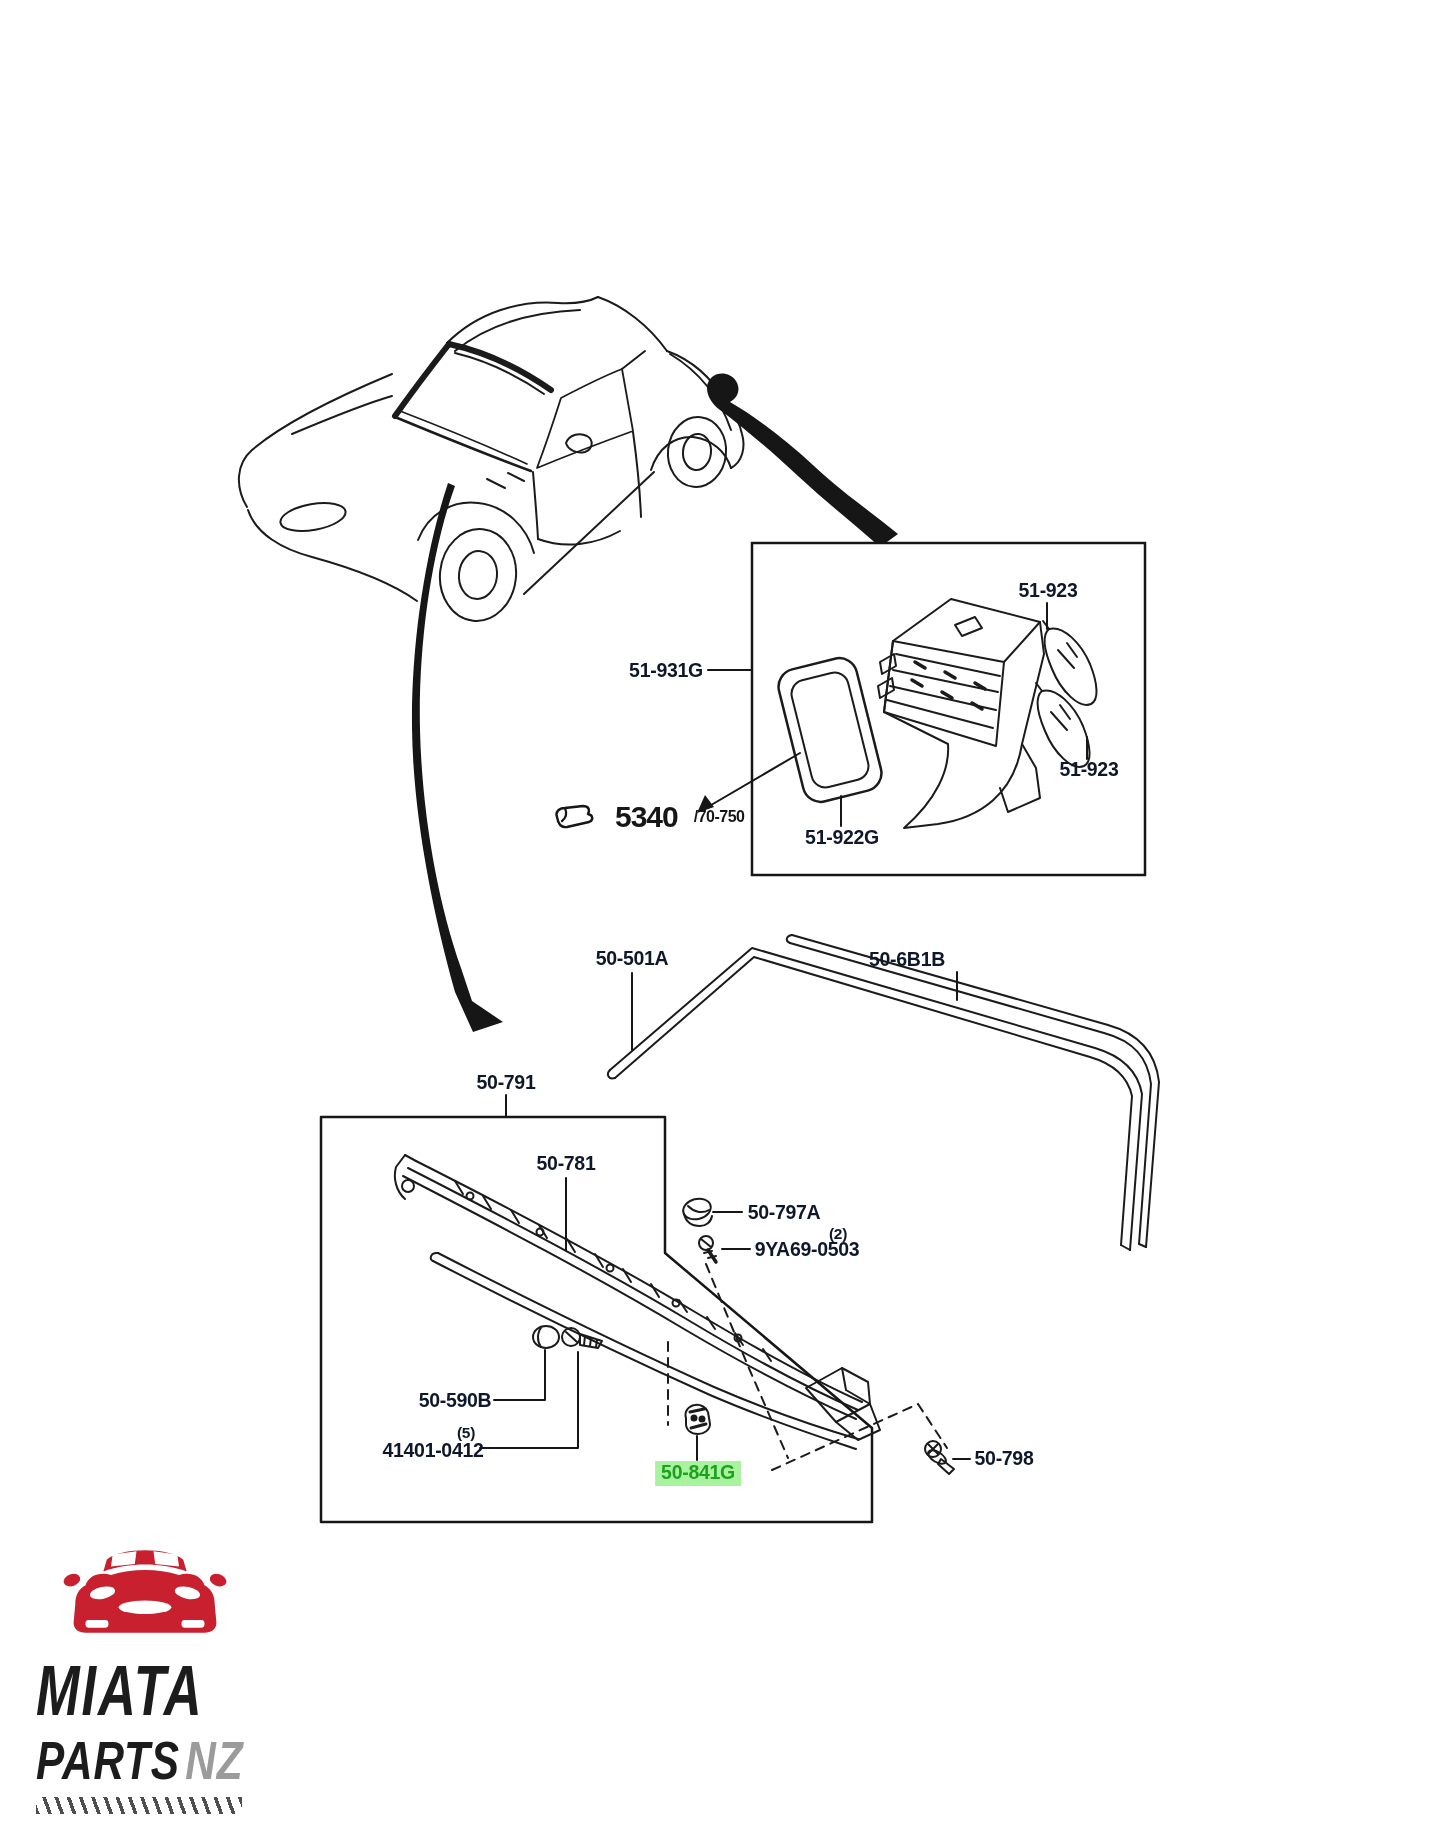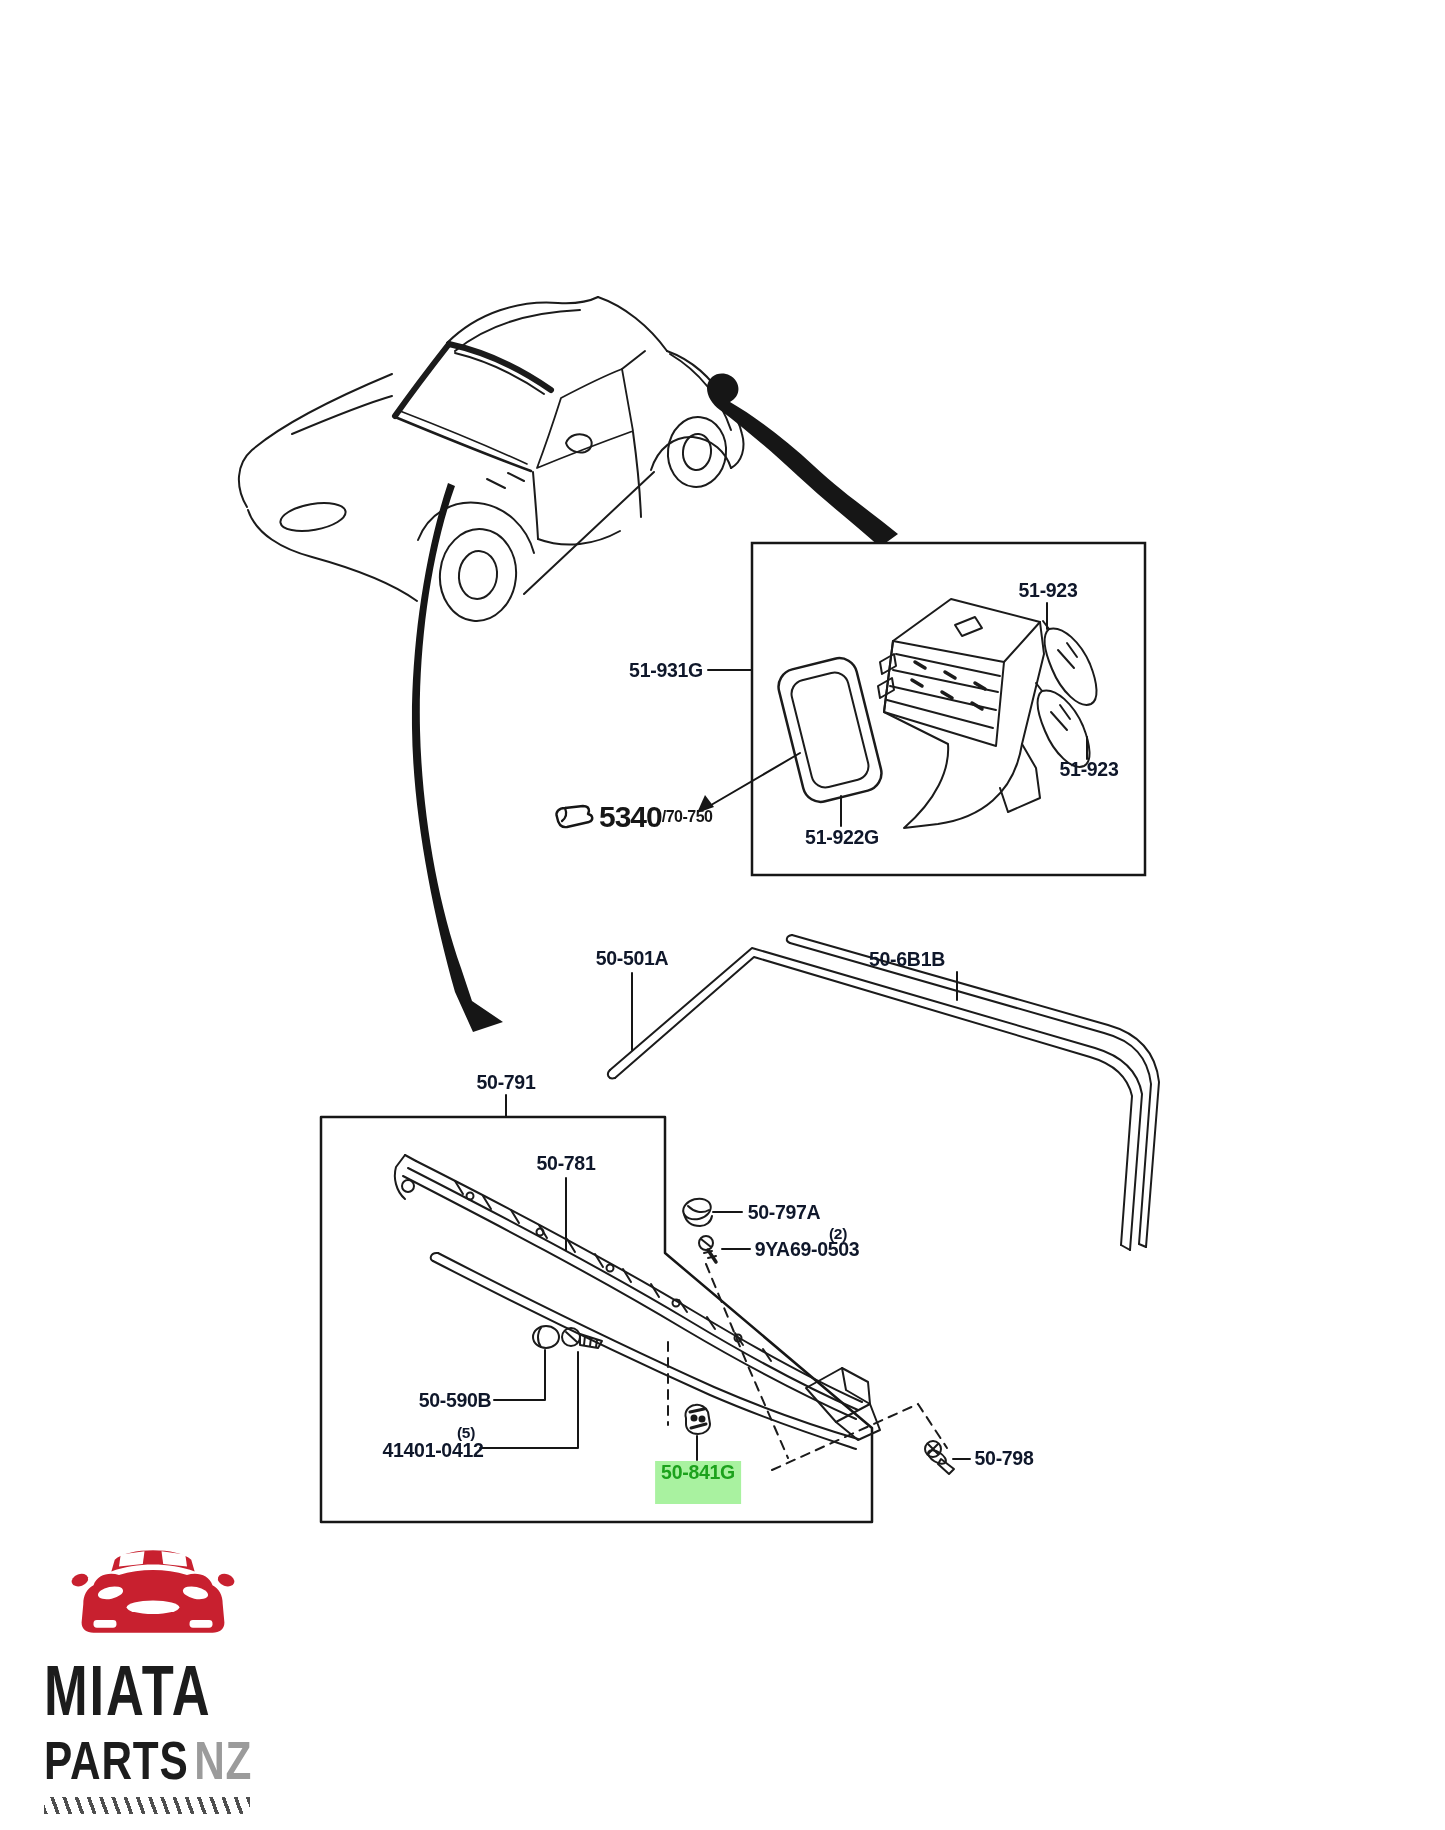--- a/index.html
+++ b/index.html
@@ -2,25 +2,25 @@
 <html><head>
 <meta charset="utf-8">
 <style>
   html,body{margin:0;padding:0;background:#fff;}
   body{width:1445px;height:1830px;position:relative;font-family:"Liberation Sans",sans-serif;}
   .canvas{position:absolute;left:0;top:0;width:1445px;height:1830px;background:#ffffff;overflow:hidden;}
   svg.art{position:absolute;left:0;top:0;}
   .plabel{position:absolute;transform:translateX(-50%);font-weight:bold;font-size:19.5px;
           color:#0f172a;letter-spacing:-0.3px;white-space:nowrap;line-height:1;}
   .qty{font-size:15.5px;}
-  .hl{color:#1ca21c;background:#a9f2a0;padding:2px 6px 21px;}
-  .ref-label{position:absolute;display:flex;align-items:center;gap:3px;color:#161616;line-height:1;}
+  .hl{color:#1ca21c;background:#a9f2a0;padding:2px 6px 3px;}
+  .ref-label{position:absolute;display:flex;align-items:center;gap:19px;color:#161616;line-height:1;}
   .ref-big{font-weight:bold;font-size:30px;letter-spacing:-1px;}
   .ref-small{font-weight:bold;font-size:16px;letter-spacing:-0.5px;margin-left:-3px;}
-  .logo{position:absolute;left:44px;top:1540px;width:220px;}
+  .logo{position:absolute;left:36px;top:1540px;width:220px;font-style:italic;}
   .logo-car{display:block;margin-left:24px;}
   .logo-miata{font-weight:bold;font-size:57px;letter-spacing:2px;color:#1c1c1c;
               transform:scale(0.92,1.22);transform-origin:left top;margin-top:6px;}
   .logo-parts{font-weight:bold;font-size:47px;letter-spacing:1px;color:#1c1c1c;
               transform:scale(0.90,1.15);transform-origin:left top;margin-top:12px;white-space:nowrap;}
   .logo-parts .nz{color:#9b9b9b;margin-left:6px;}
   .logo-hatch{margin-top:14px;width:206px;height:17px;
               background:repeating-linear-gradient(70deg,#4e4e4e 0 3.5px,transparent 3.5px 11.5px);}
 </style>
 </head>

